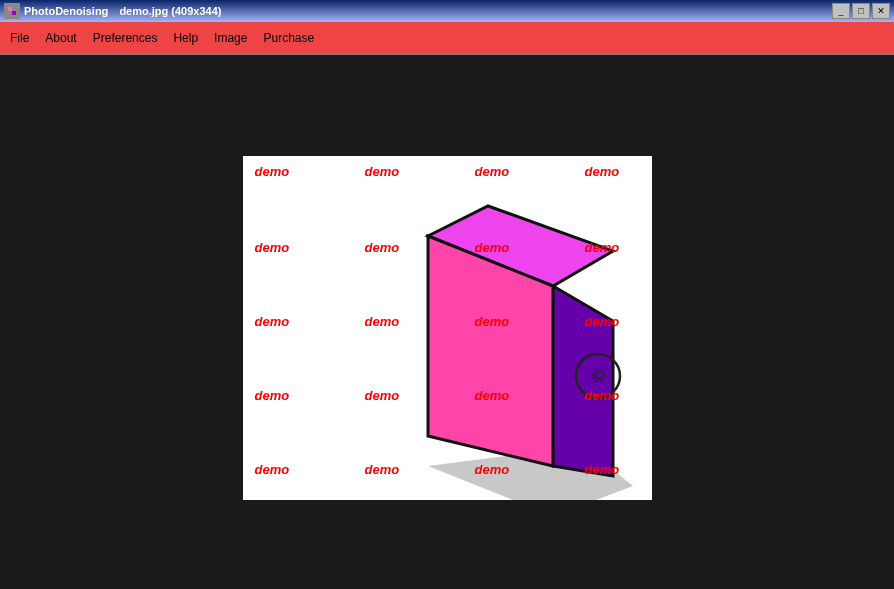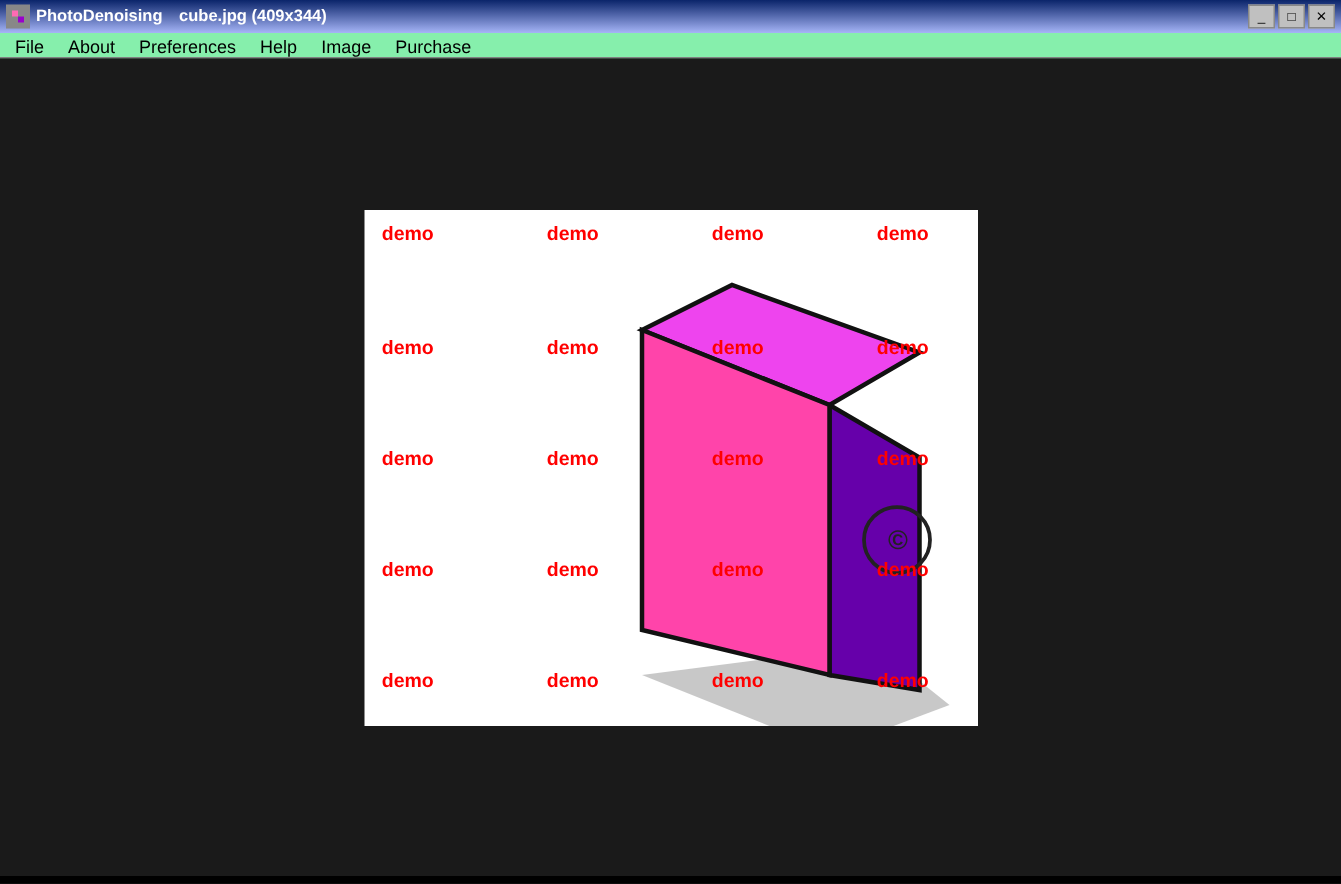--- a/index.html
+++ b/index.html
@@ -51,24 +51,24 @@
       display: flex;
       align-items: center;
       justify-content: center;
       cursor: pointer;
       color: #000;
     }
     .title-btn.close { background: #c0c0c0; }
 
     
     .menu-bar {
-      background: #86efac;
-      height: 17px;
-      display: flex;
-      align-items: flex-start;
+      background: #ef4444;
+      height: 33px;
+      display: flex;
+      align-items: center;
       border-bottom: 1px solid #808080;
       padding: 0 2px;
     }
     .menu-item {
       padding: 2px 8px;
       font-size: 12px;
       color: #000;
       cursor: pointer;
     }
 
@@ -99,20 +99,21 @@
       width: 100%;
       height: 100%;
       pointer-events: none;
     }
     .demo-text {
       position: absolute;
       color: red;
       font-size: 13px;
       font-weight: bold;
       font-family: Arial, sans-serif;
+      font-style: italic;
     }
 
     
     .cube-svg {
       position: absolute;
       top: 0;
       left: 0;
       width: 100%;
       height: 100%;
     }
@@ -124,21 +125,21 @@
   <div class="title-bar-left">
     <div class="title-bar-icon">
       <svg width="14" height="14" viewBox="0 0 14 14">
         <rect x="1" y="1" width="12" height="12" fill="#888"></rect>
         <rect x="3" y="3" width="4" height="4" fill="#ff69b4"></rect>
         <rect x="7" y="7" width="4" height="4" fill="#9900cc"></rect>
       </svg>
     </div>
     <span>PhotoDenoising</span>
     &nbsp;
-    <span>cube.jpg (409x344)</span>
+    <span>demo.jpg (409x344)</span>
   </div>
   <div class="title-bar-buttons">
     <button class="title-btn">_</button>
     <button class="title-btn">□</button>
     <button class="title-btn close">✕</button>
   </div>
 </div>
 
 <div class="menu-bar">
   <span class="menu-item">File</span>

